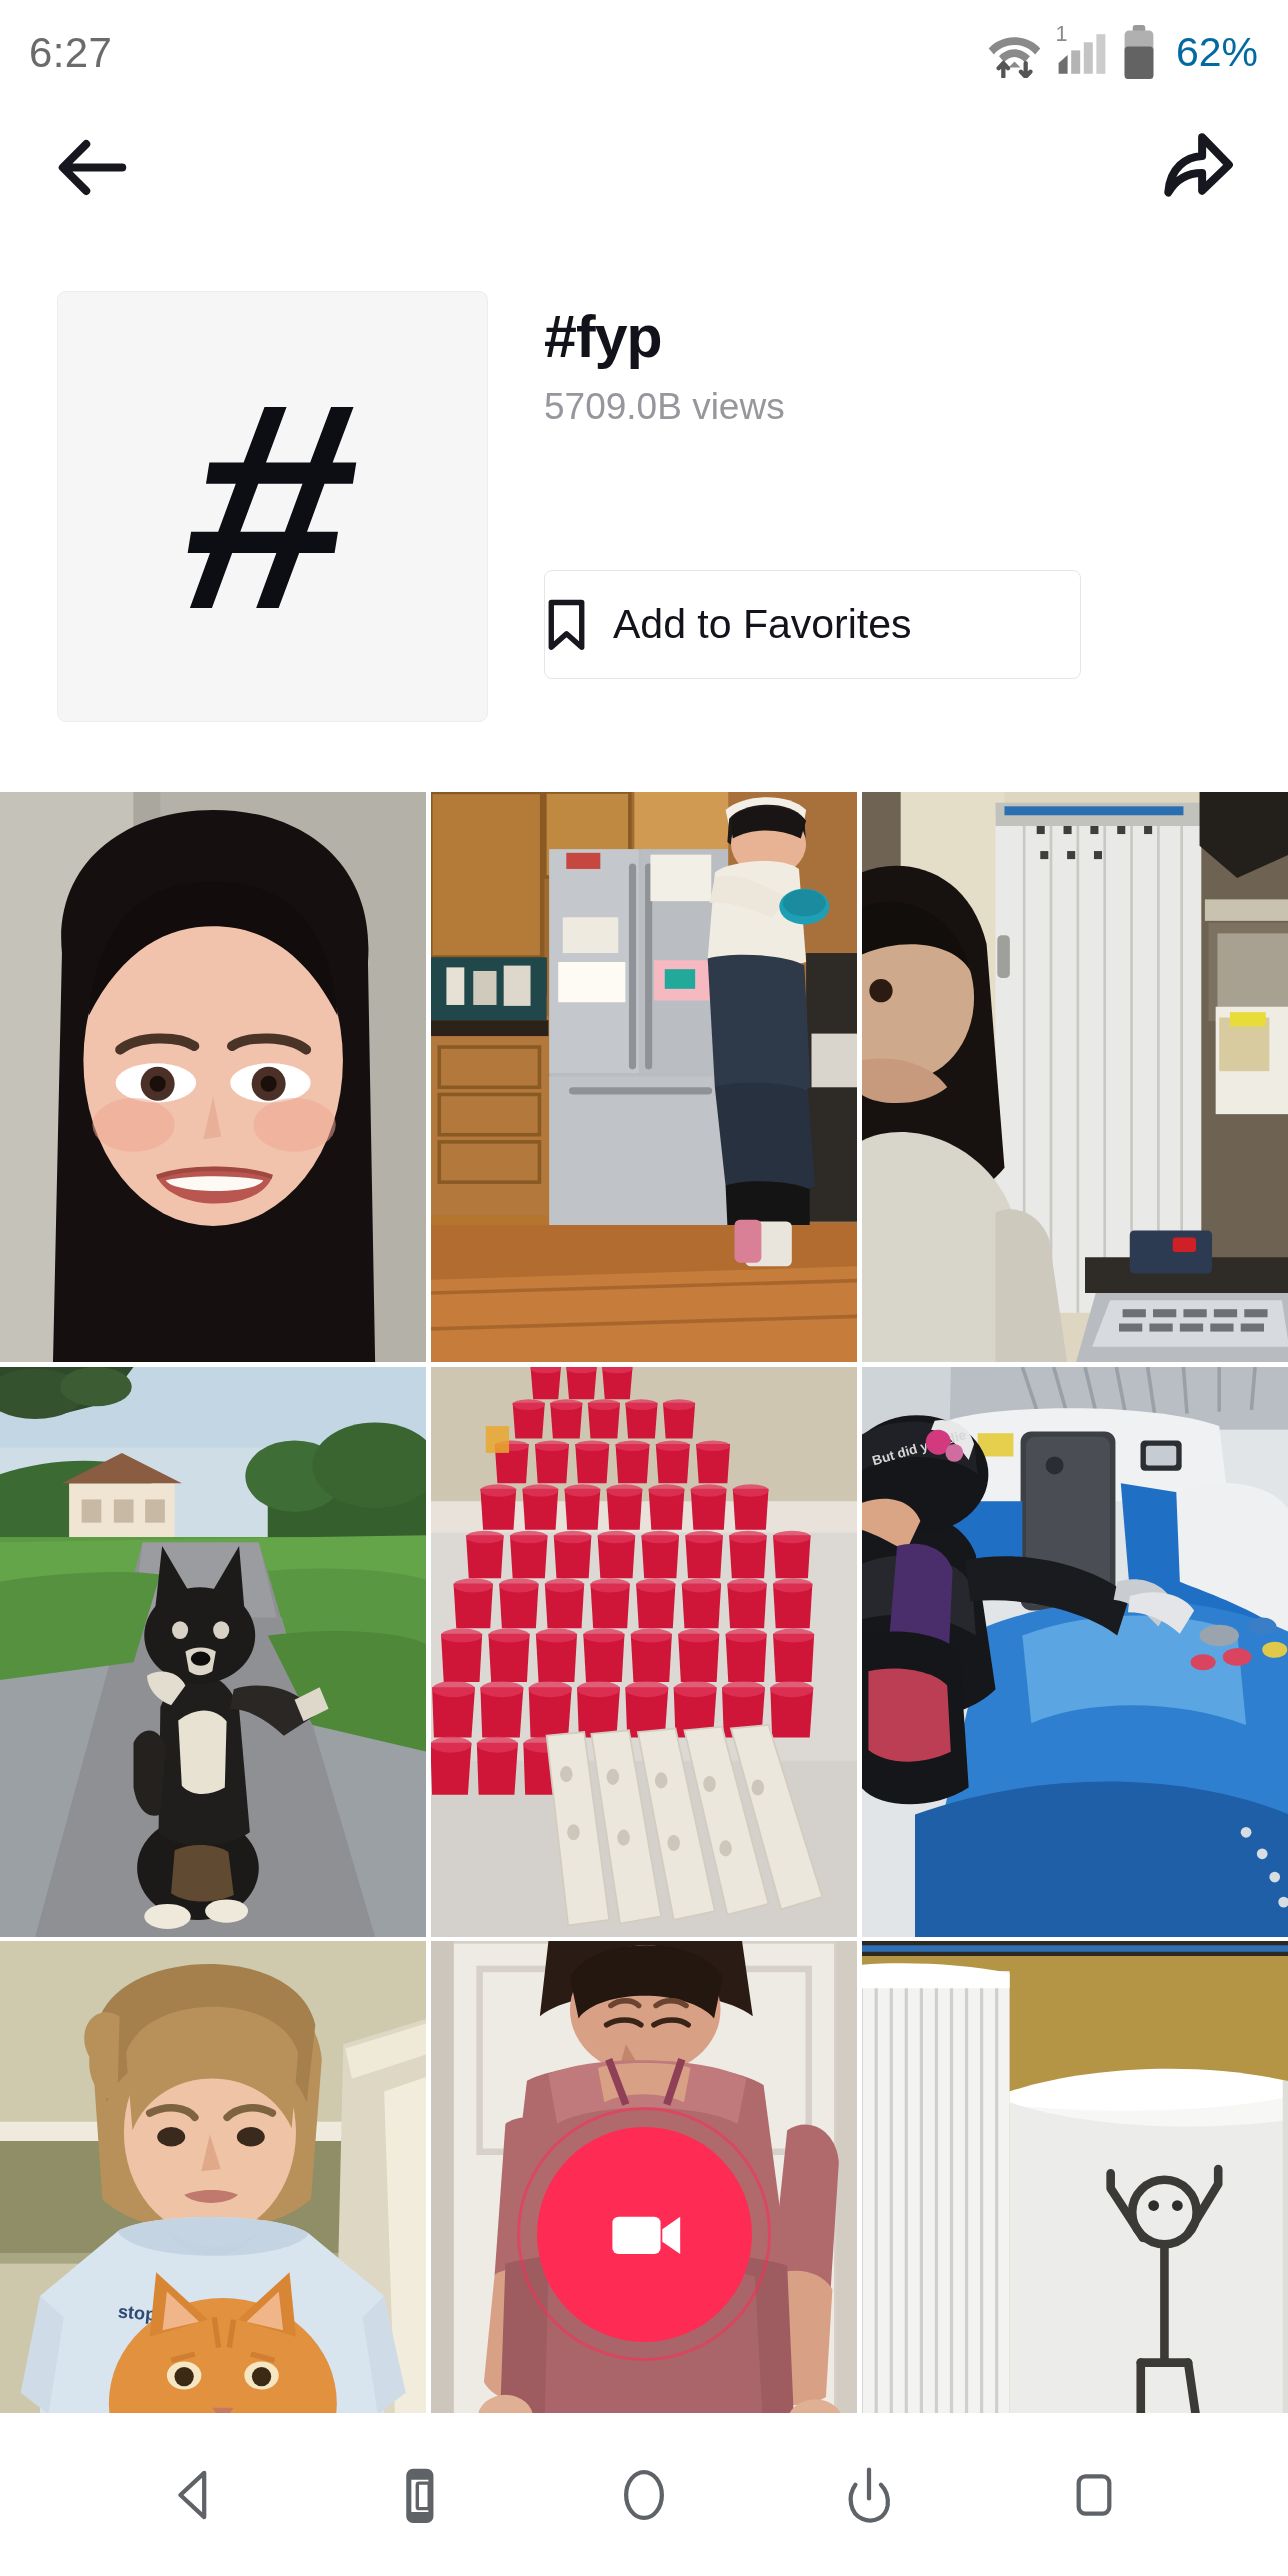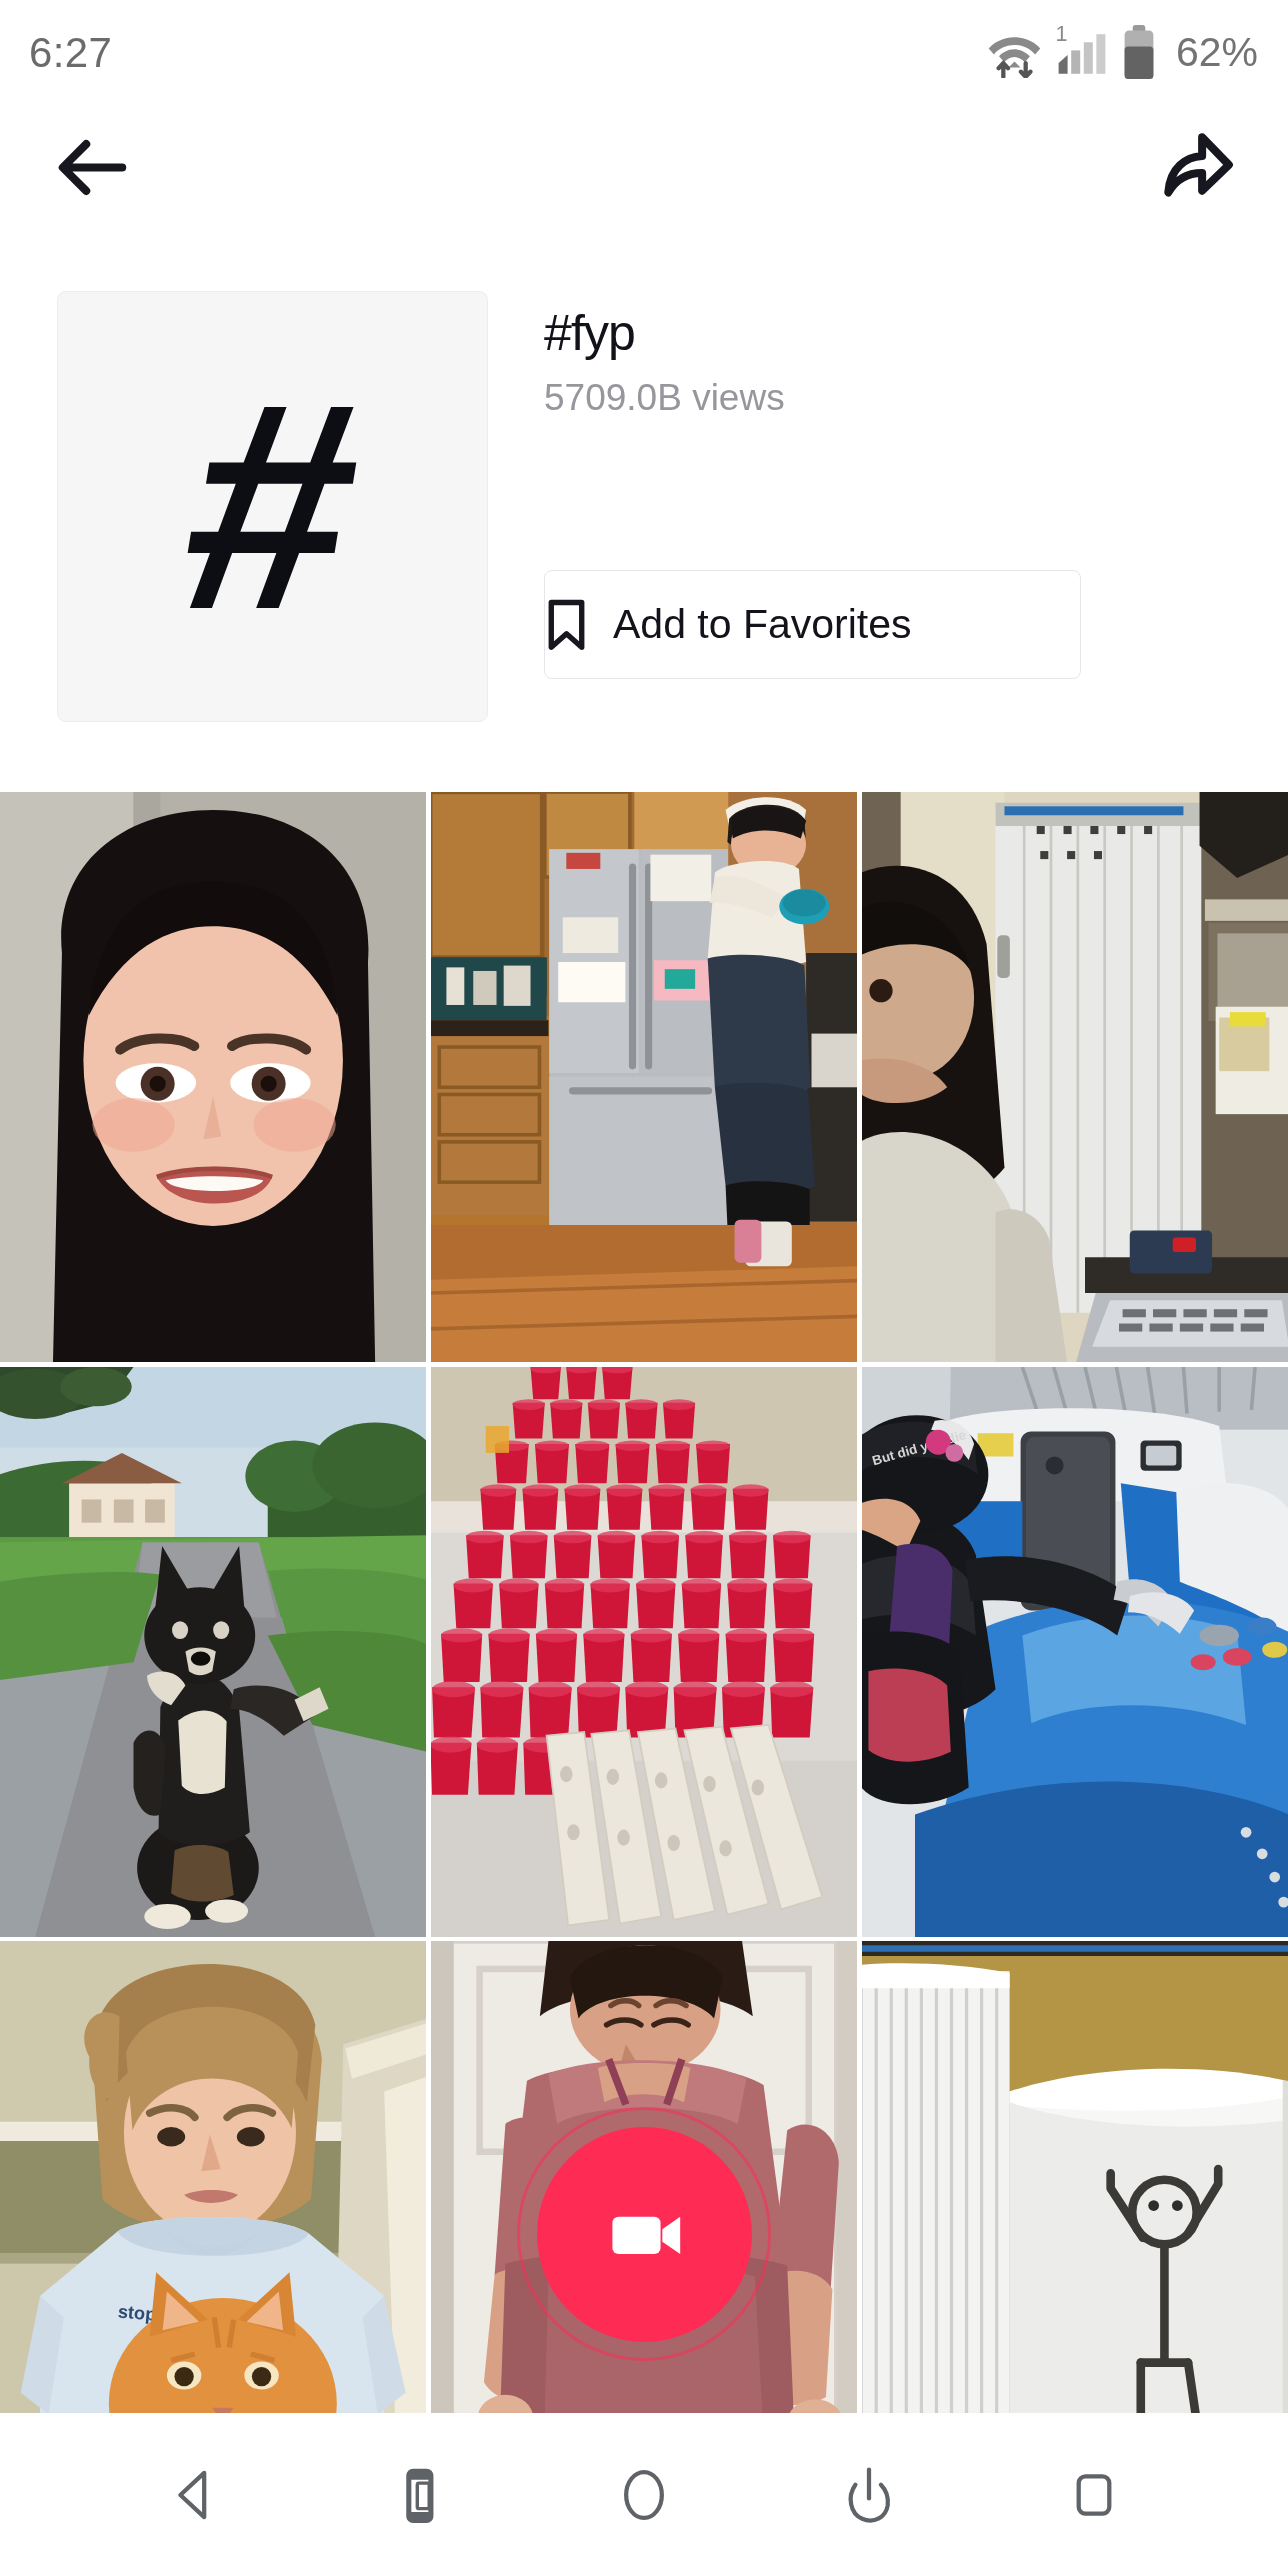--- a/index.html
+++ b/index.html
@@ -19,21 +19,21 @@
   }
   .status-time {
     font-size:42px; color:#6b6b6b; letter-spacing:0.4px; font-weight:400;
   }
   .status-right { display:flex; align-items:center; gap:12.5px; }
   .sig-num {
     position:absolute; top:-2.7px; left:0.9px;
     font-size:21.5px; color:#8a8a8a; line-height:1; font-weight:400;
   }
   .battery-pct {
-    font-size:41px; color:#737373; margin-left:6.3px; font-weight:400;
+    font-size:41px; color:#0369a1; margin-left:6.3px; font-weight:400;
   }
 
   
   .topnav {
     position:absolute; top:107px; left:0; width:1288px; height:116px;
   }
   .nav-back { position:absolute; left:52px; top:19.7px; width:81px; height:81px; }
   .nav-share { position:absolute; right:52px; top:16px; width:82px; height:82px; }
 
   
@@ -46,21 +46,21 @@
     background:#f6f6f6; border:1.8px solid #ededed; border-radius:9px;
     display:flex; align-items:center; justify-content:center;
   }
   .hash-glyph {
     font-size:295px; line-height:1; color:#0d0d14;
     font-weight:700; font-family:"Liberation Sans", sans-serif;
     transform:skewX(-9deg);
   }
   .hash-info { position:absolute; left:544px; top:23px; }
   .hash-title {
-    font-size:50px; font-weight:400; color:#11121a; letter-spacing:-0.9px;
+    font-size:59px; font-weight:700; color:#11121a; letter-spacing:-0.9px;
     line-height:1.05;
   }
   .hash-views {
     margin-top:17px; font-size:37px; color:#96969c; font-weight:400;
   }
   .fav-btn {
     position:absolute; left:544px; top:286px;
     width:537px; height:109px;
     border:1.8px solid #e6e6e8; border-radius:8px; background:#fff;
     display:flex; align-items:center; justify-content:flex-start; gap:25px;

